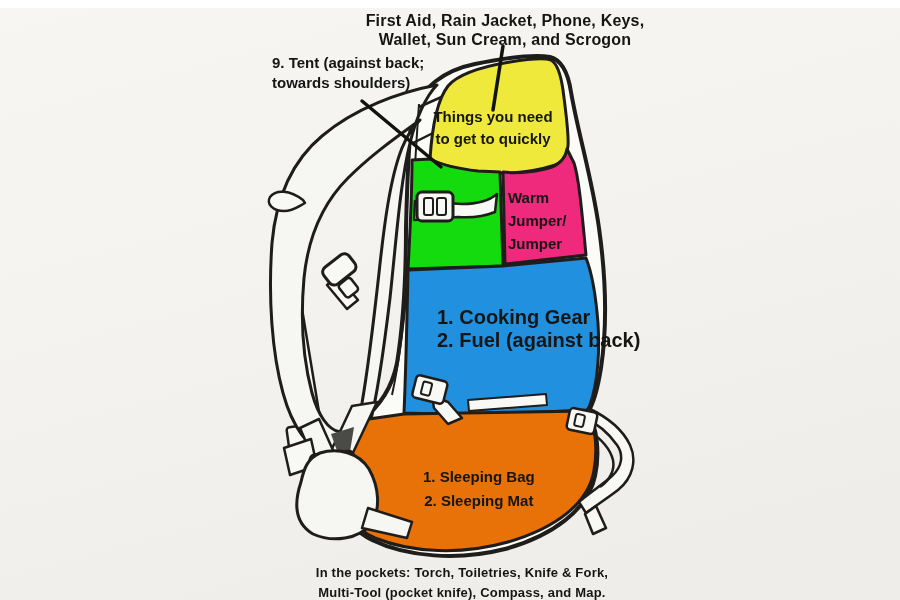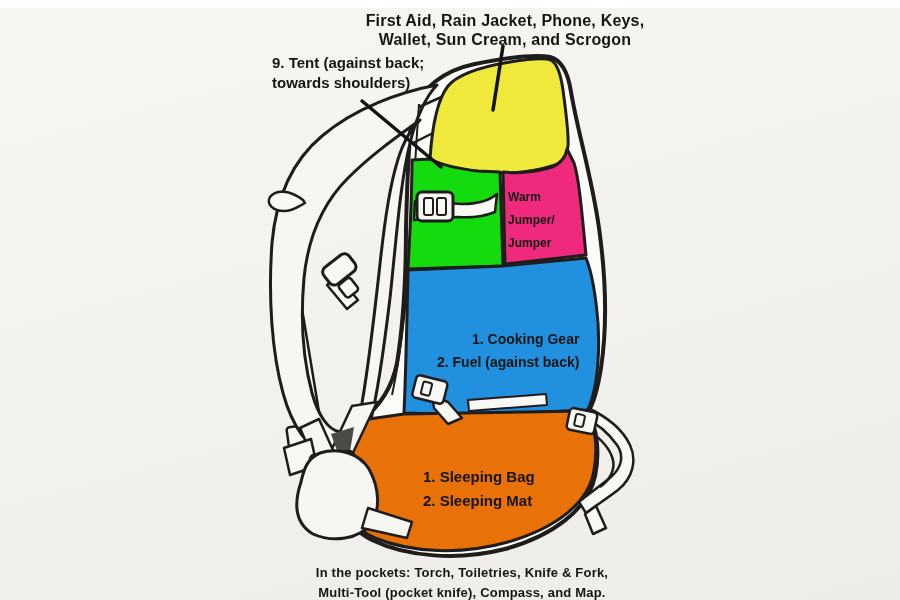--- a/index.html
+++ b/index.html
@@ -13,23 +13,23 @@
     color:#151514;
     margin-top:8px;
   }
   .canvas svg{position:absolute;left:0;top:0;}
   .label{position:absolute;white-space:nowrap;}
   .label div{white-space:nowrap;}
   .top-note{left:340px;top:3px;width:330px;text-align:center;font-size:16px;line-height:19px;letter-spacing:.2px;}
   .left-note{left:272px;top:45px;font-size:15px;line-height:20px;}
   .bottom-note{left:250px;top:555px;width:424px;text-align:center;font-size:13px;line-height:20px;letter-spacing:.2px;}
   .lid-label{left:412px;top:98px;width:162px;text-align:center;font-size:15px;line-height:22px;}
-  .pink-label{left:508px;top:178px;font-size:12px;line-height:23px;}
-  .blue-label{left:437px;top:320px;font-size:14px;line-height:23px;text-align:right;}
-  .orange-label{left:423px;top:457px;font-size:15px;line-height:24px;}
+  .pink-label{left:508px;top:178px;font-size:15px;line-height:23px;}
+  .blue-label{left:437px;top:298px;font-size:20px;line-height:23px;}
+  .orange-label{left:423px;top:457px;font-size:15px;line-height:24px;text-align:center;}
 </style>
 </head>
 <body>
 
 <div class="canvas">
 
   <svg width="900" height="600" viewBox="0 0 900 600">
 
     <path d="M 412,106 C 420,80 445,62 475,56 C 505,50 535,46 550,49 C 562,52 568,64 571,84
          C 578,125 592,170 599,220 C 606,270 607,320 601,360 C 597,385 592,398 588,404
@@ -104,20 +104,24 @@
   <div class="label top-note">
     <div>First Aid, Rain Jacket, Phone, Keys,</div>
     <div>Wallet, Sun Cream, and Scrogon</div>
   </div>
 
   <div class="label left-note">
     <div>9. Tent (against back;</div>
     <div>towards shoulders)</div>
   </div>
 
+  <div class="label lid-label">
+    <div>Things you need</div>
+    <div>to get to quickly</div>
+  </div>
 
   <div class="label pink-label">
     <div>Warm</div>
     <div>Jumper/</div>
     <div>Jumper</div>
   </div>
 
   <div class="label blue-label">
     <div>1. Cooking Gear</div>
     <div>2. Fuel (against back)</div>

